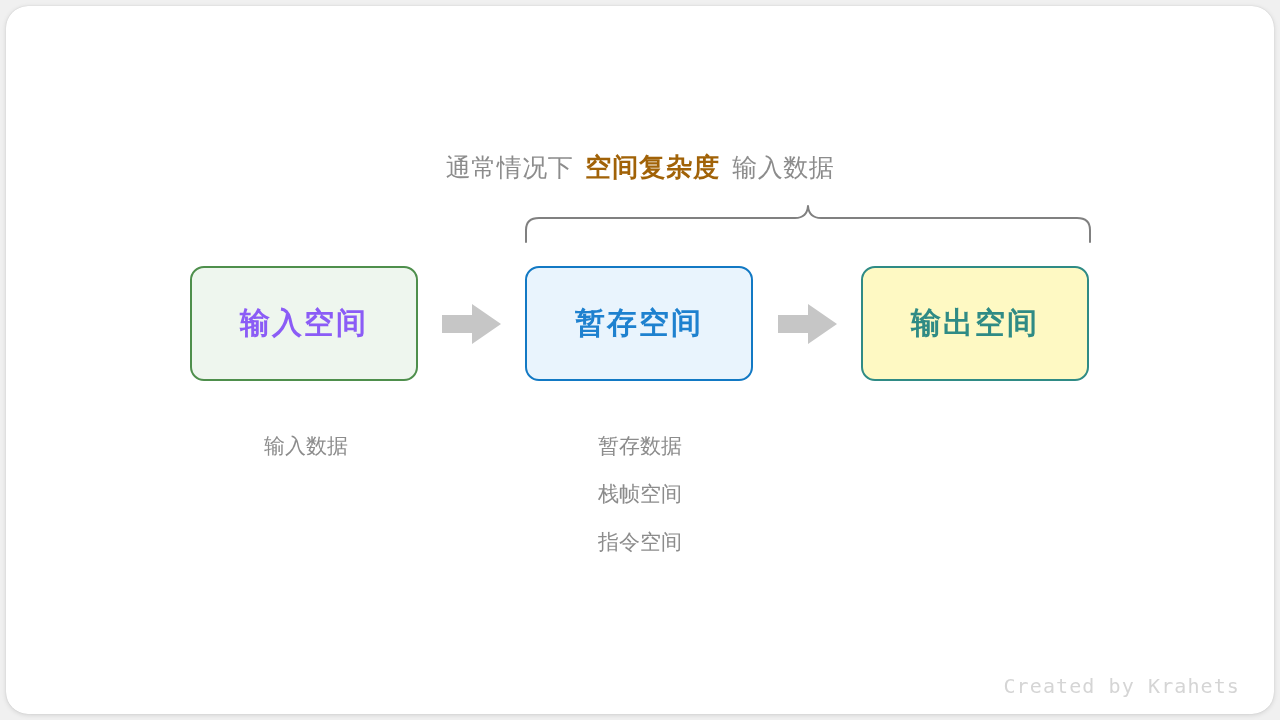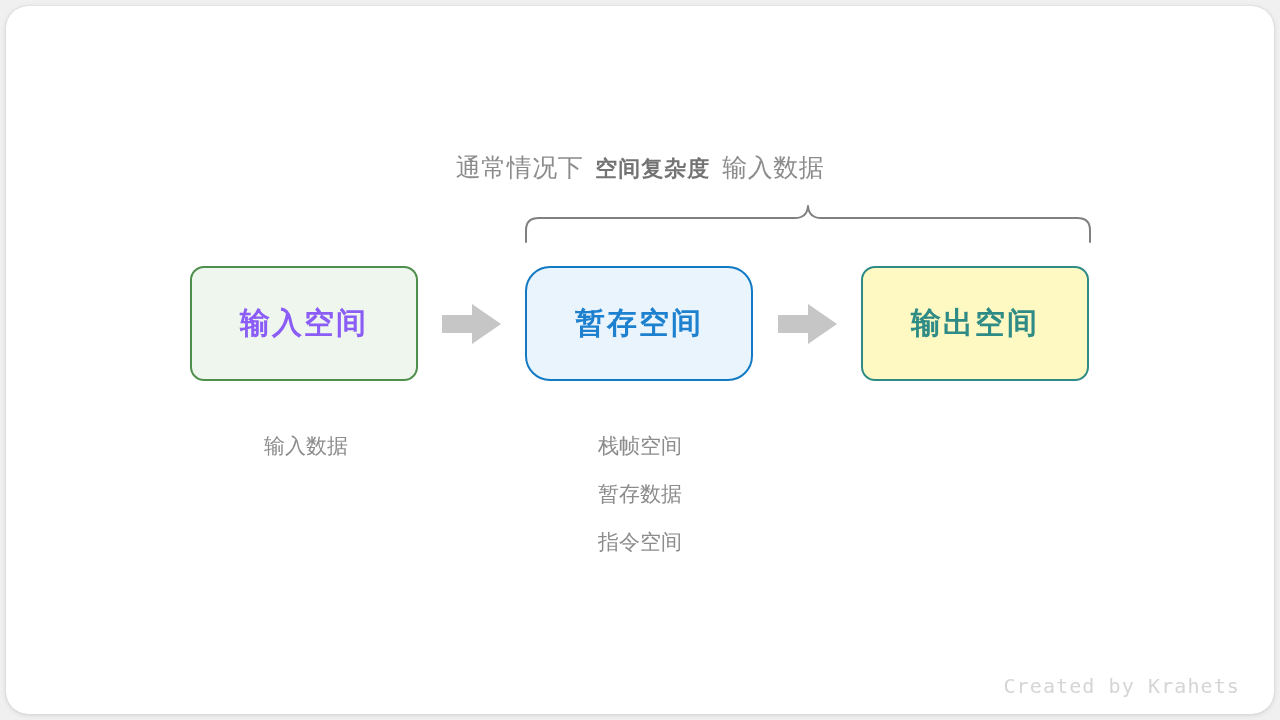--- a/index.html
+++ b/index.html
@@ -39,21 +39,21 @@
     left: 0;
     top: 150px;
     width: 1280px;
     text-align: center;
     white-space: nowrap;
     color: #8c8c8c;
     font-size: 25px;
     line-height: 34px;
   }
   #heading .plain { font-weight: 400; letter-spacing: 0.5px; }
-  #heading .emph  { font-weight: 700; color: #737373; font-size: 22px; letter-spacing: 1px; }
+  #heading .emph  { font-weight: 700; color: #a16207; font-size: 26px; letter-spacing: 1px; }
   #heading .sp    { display: inline-block; width: 12px; }
 
   
   #brace {
     position: absolute;
     left: 515px;
     top: 196px;
     width: 586px;
     height: 48px;
   }
@@ -74,21 +74,21 @@
   }
   .box .box-label {
     font-size: 30px;
     font-weight: 700;
     letter-spacing: 2px;
   }
 
   #box-input  { left: 190px; background: #eef6ee; border-color: #4e8f4c; }
   #box-input  .box-label { color: #8b5cf6; }
 
-  #box-temp   { left: 525px; background: #e9f4fd; border-color: #1279c4; border-radius: 25px; }
+  #box-temp   { left: 525px; background: #e9f4fd; border-color: #1279c4; }
   #box-temp   .box-label { color: #1e81cf; }
 
   #box-output { left: 861px; background: #fef9c3; border-color: #2f8b85; }
   #box-output .box-label { color: #2f8b85; }
 
   
   .arrow {
     position: absolute;
     top: 302px;
     width: 60px;
@@ -159,19 +159,19 @@
     <polygon points="0,13 30,13 30,2 59,22 30,42 30,31 0,31" fill="#c6c6c6"></polygon>
   </svg>
   <svg class="arrow" id="arrow-2" viewBox="0 0 60 44">
     <polygon points="0,13 30,13 30,2 59,22 30,42 30,31 0,31" fill="#c6c6c6"></polygon>
   </svg>
 
   <div class="caption-col" id="cap-input">
     <span class="cap-line">输入数据</span>
   </div>
   <div class="caption-col" id="cap-temp">
+    <span class="cap-line">暂存数据</span>
     <span class="cap-line">栈帧空间</span>
-    <span class="cap-line">暂存数据</span>
     <span class="cap-line">指令空间</span>
   </div>
 
   <div id="watermark">Created by Krahets</div>
 </div>
 
 </body></html>

